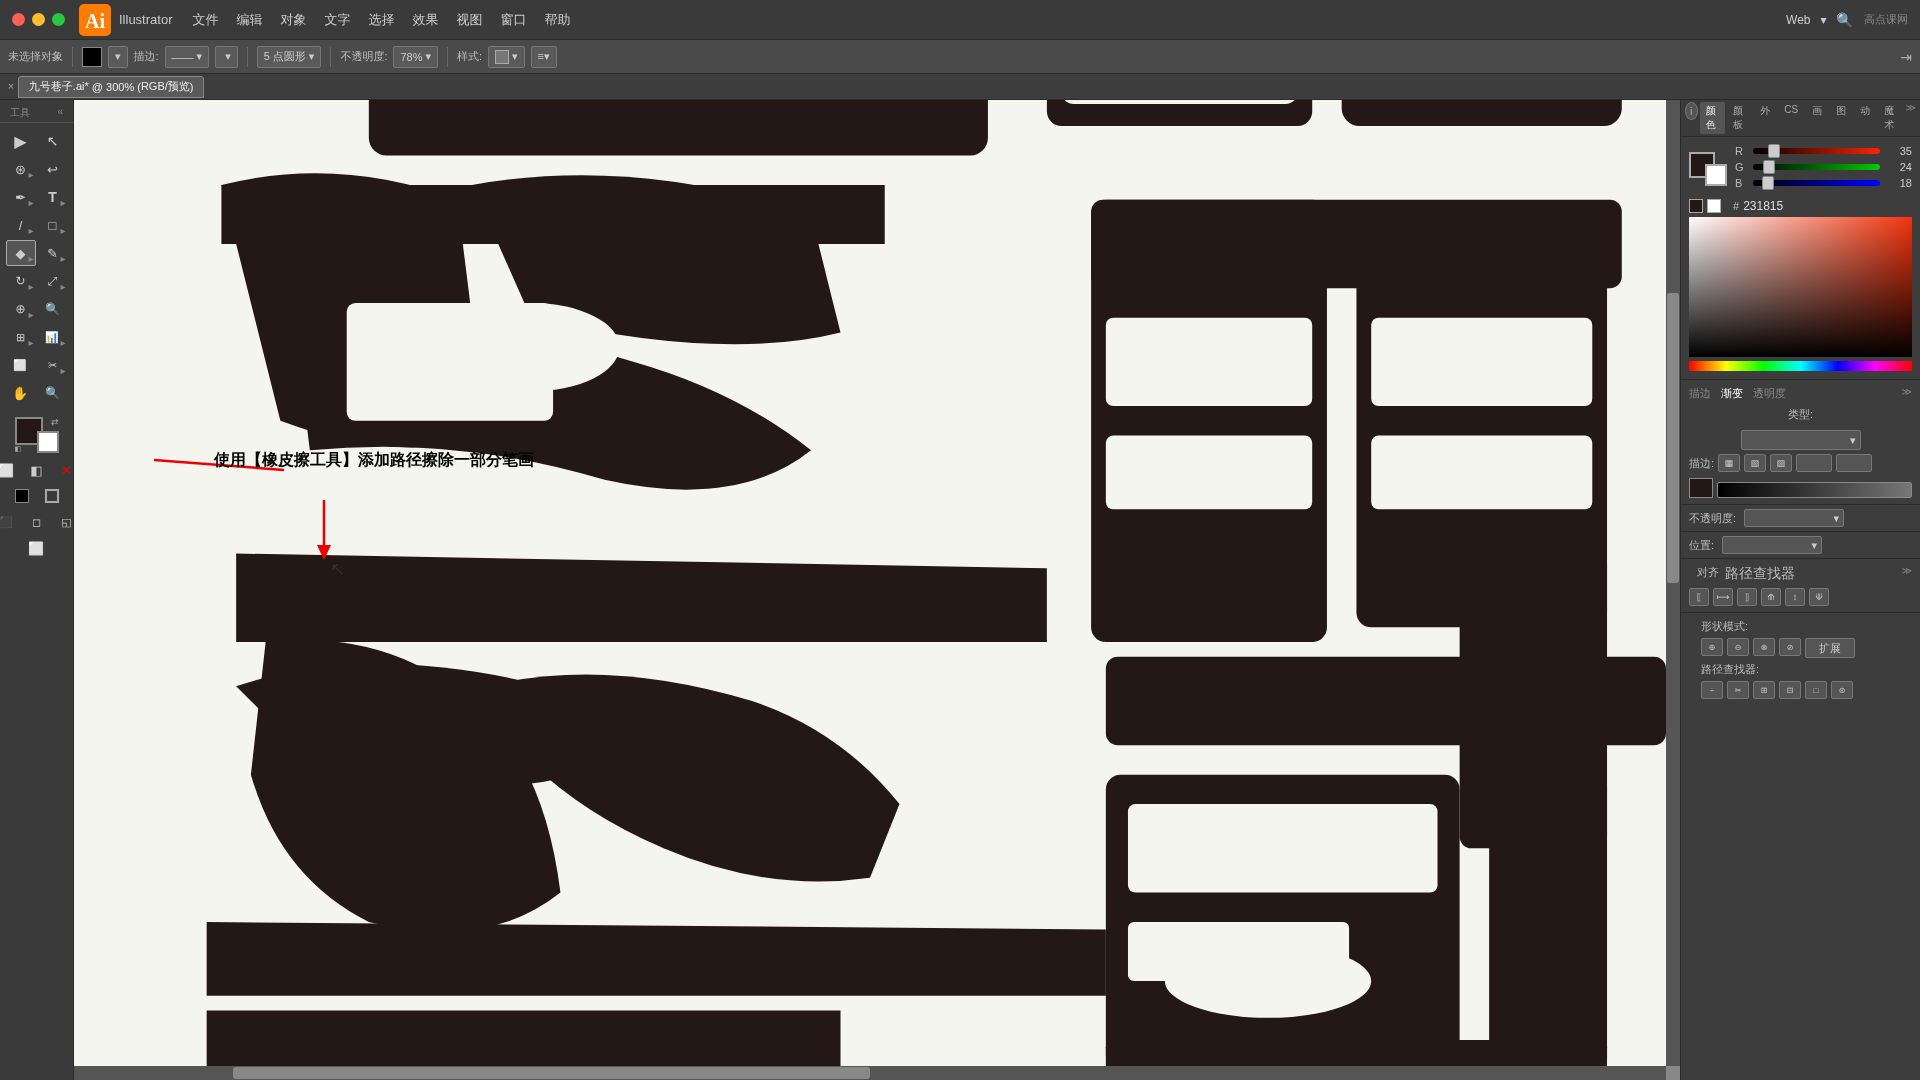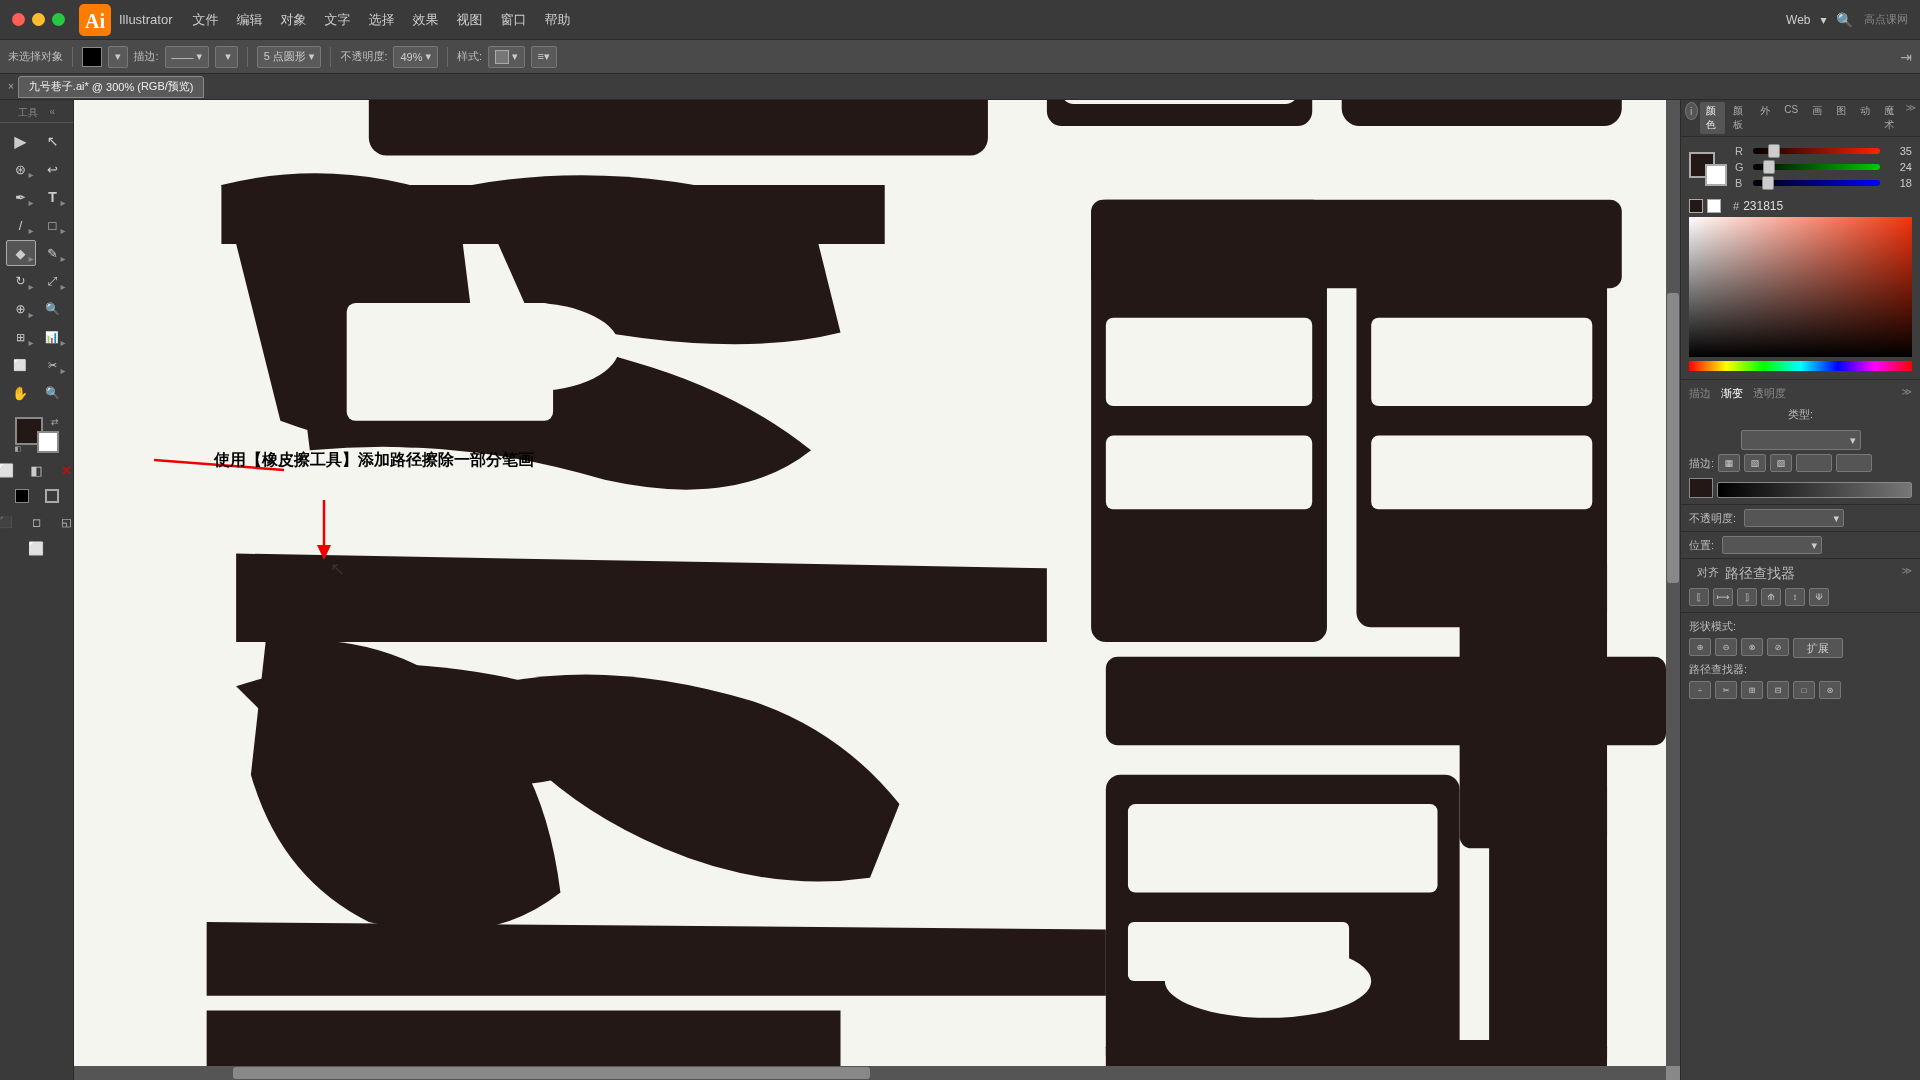--- a/index.html
+++ b/index.html
@@ -88,21 +88,21 @@
       display: flex;
       flex-direction: column;
       align-items: center;
       padding: 4px 0;
       gap: 0;
     }
     .toolbox-header {
       width: 100%;
       display: flex;
       justify-content: space-between;
-      padding: 2px 18px;
+      padding: 2px 10px;
       font-size: 10px;
       color: #888;
       border-bottom: 1px solid #555;
       margin-bottom: 4px;
     }
     .tool-row {
       display: flex;
       width: 100%;
       justify-content: center;
       gap: 2px;
@@ -332,21 +332,21 @@
     }
     .align-btn {
       width: 20px; height: 18px;
       background: #555;
       border: 1px solid #777;
       border-radius: 2px;
       display: flex; align-items: center; justify-content: center;
       font-size: 9px; color: #ccc; cursor: pointer;
     }
     .path-section {
-      padding: 6px 8px;
+      padding: 6px 20px;
     }
     .path-label { font-size: 11px; color: #bbb; margin-bottom: 4px; }
     .shape-label { font-size: 11px; color: #bbb; margin-top: 4px; margin-bottom: 4px; }
     .expand-btn {
       height: 20px;
       background: #555;
       border: 1px solid #777;
       border-radius: 2px;
       color: #ccc;
       font-size: 11px;
@@ -500,21 +500,21 @@
     <span>▾</span>
   </div>
   <div class="toolbar-sep"></div>
   <div class="toolbar-btn">
     <span>5 点圆形</span>
     <span>▾</span>
   </div>
   <div class="toolbar-sep"></div>
   <span class="toolbar-label">不透明度:</span>
   <div class="toolbar-btn">
-    <span>49%</span>
+    <span>78%</span>
     <span>▾</span>
   </div>
   <div class="toolbar-sep"></div>
   <span class="toolbar-label">样式:</span>
   <div class="toolbar-btn">
     <span style="width:14px;height:14px;background:#777;display:inline-block;border:1px solid #aaa;"></span>
     <span>▾</span>
   </div>
   <div class="toolbar-btn">
     <span>≡▾</span>

